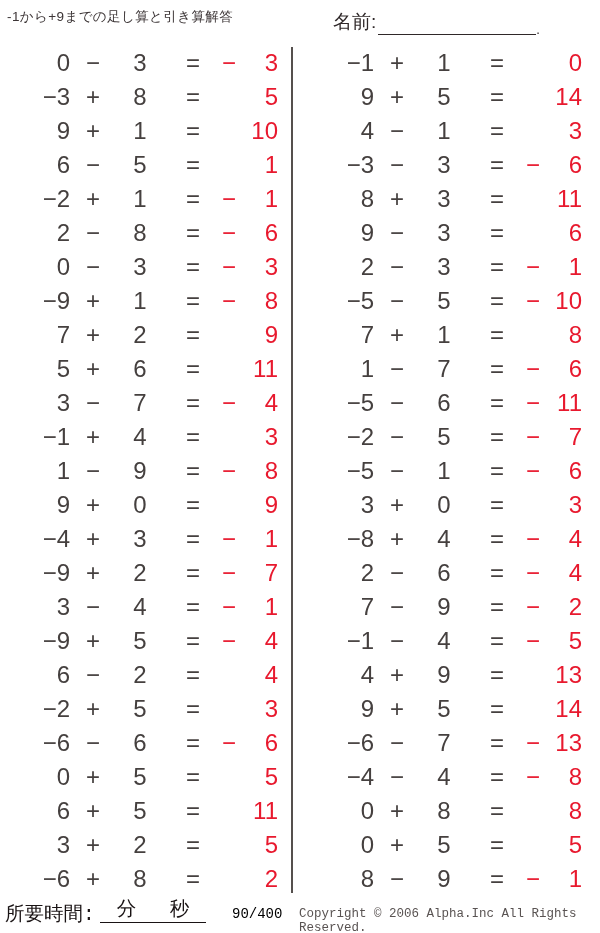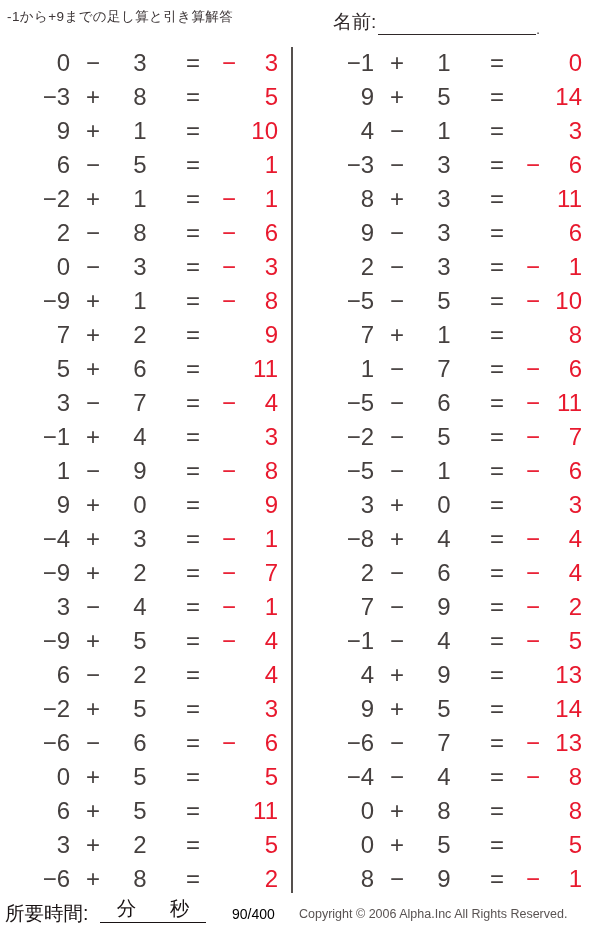--- a/index.html
+++ b/index.html
@@ -34,21 +34,21 @@
   .cell.a   { text-align:right; }
   .cell.op, .cell.b, .cell.eq { text-align:center; }
   .cell.ans { display:flex; justify-content:space-between; color:#e8192e; }
   .cell.ans .val { text-align:right; flex:1; }
 
   .divider {
     position:absolute; left:291px; top:47px;
     width:2px; height:846px; background:#55504e;
   }
 
-  .footer { position:absolute; top:897px; left:0; width:600px; height:32px; }
+  .footer { position:absolute; top:897px; left:0; width:600px; height:32px;font-family:Liberation Mono, monospace; }
   .time-label {
     position:absolute; left:5px; top:3px;
     font-size:19.5px; color:#191314;
   }
   .time-line {
     position:absolute; left:100px; top:0; width:106px; height:25px;
     border-bottom:1.7px solid #191314;
     display:flex; justify-content:space-around; align-items:flex-end;
     font-size:19.5px; color:#191314;
   }

